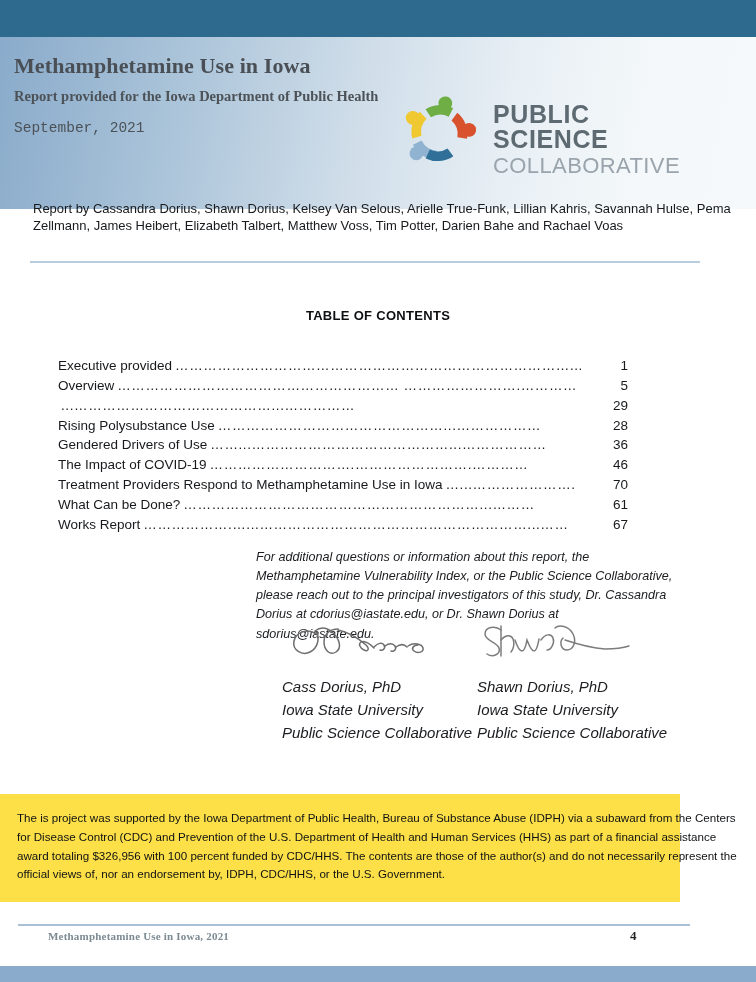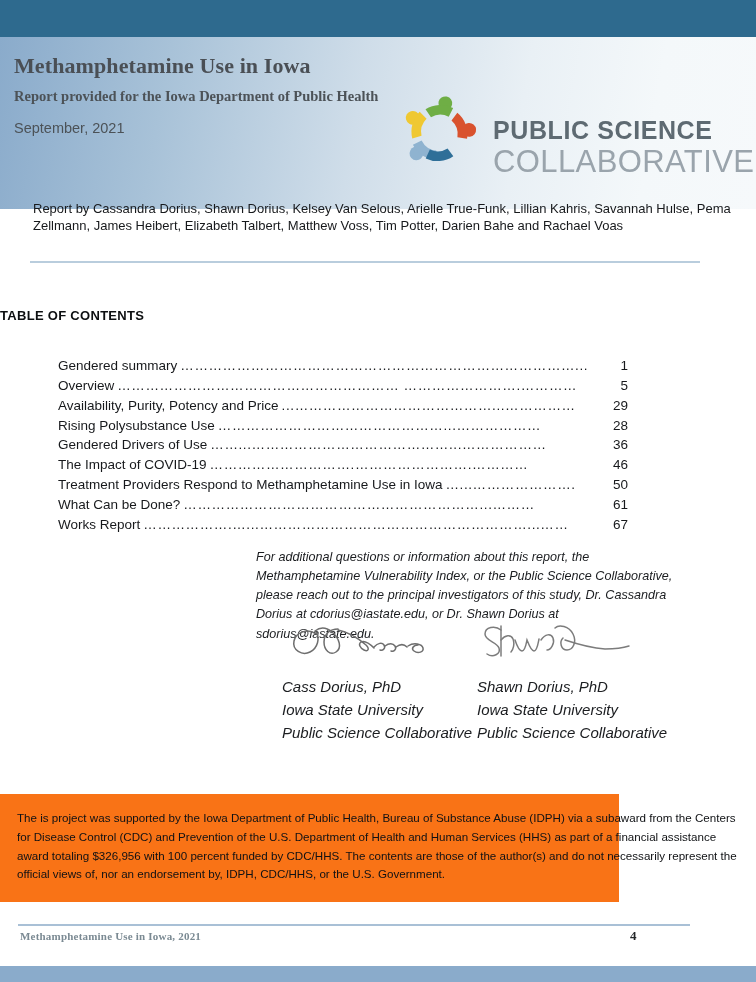--- a/index.html
+++ b/index.html
@@ -48,21 +48,21 @@
   }
   .doc-subtitle {
     font-family: "Liberation Serif", serif;
     font-size: 14.5px;
     color: #4c5257;
     margin: 0 0 15px 0;
     line-height: 1.15;
     font-weight: bold;
   }
   .doc-date {
-    font-family: Liberation Sans, sans-serif;
+    font-family: Liberation Mono, monospace;
     font-size: 14.5px;
     color: #4c5257;
     margin: 0;
     line-height: 1.15;
   }
 
   
   .logo {
     position: absolute;
     left: 393px; top: 50px;
@@ -77,21 +77,21 @@
     padding-bottom: 2px;
   }
   .logo-line1 {
     font-size: 25px;
     font-weight: bold;
     color: #5e6a72;
     letter-spacing: .6px;
     display: block;
   }
   .logo-line2 {
-    font-size: 31px;
+    font-size: 22px;
     font-weight: normal;
     color: #9aa4ac;
     letter-spacing: .4px;
     display: block;
     margin-top: 3px;
   }
 
   
   .authors {
     position: absolute;
@@ -108,21 +108,21 @@
     position: absolute;
     left: 30px; top: 261px;
     width: 670px; height: 2px;
     background: #b9cddd;
   }
 
   .toc-heading {
     position: absolute;
     left: 0; top: 308px;
     width: 756px;
-    text-align: left;
+    text-align: center;
     font-size: 13px;
     font-weight: bold;
     color: #0d0f11;
     letter-spacing: .3px;
   }
 
   .toc {
     position: absolute;
     left: 58px; top: 356px;
     width: 570px;
@@ -178,42 +178,42 @@
     font-size: 15px;
     color: #1b1d20;
     line-height: 1.52;
   }
   .sig-names span { display: block; }
 
   
   .disclaimer-band {
     position: absolute;
     left: 0; top: 794px;
-    width: 619px; height: 108px;
-    background: #f97316;
+    width: 680px; height: 108px;
+    background: #fde047;
   }
   .disclaimer-text {
     position: absolute;
     left: 17px; top: 15px;
     width: 724px;
     font-size: 11.6px;
     color: #0f1114;
     line-height: 1.62;
   }
 
   
   .footer-rule {
     position: absolute;
     left: 18px; top: 924px;
     width: 672px; height: 2px;
     background: #a9c0d6;
   }
   .footer-title {
     position: absolute;
-    left: 20px; top: 930px;
+    left: 48px; top: 930px;
     font-family: "Liberation Serif", serif;
     font-weight: bold;
     font-size: 11px;
     color: #7b8a93;
     letter-spacing: .2px;
   }
   .footer-page {
     position: absolute;
     left: 630px; top: 928px;
     width: 50px;
@@ -282,31 +282,30 @@
 
   <div class="authors">Report by Cassandra Dorius, Shawn Dorius, Kelsey Van Selous, Arielle True-Funk, Lillian Kahris, Savannah Hulse, Pema Zellmann, James Heibert, Elizabeth Talbert, Matthew Voss, Tim Potter, Darien Bahe and Rachael Voas</div>
 </div>
 
 <div class="rule-top"></div>
 
 <div class="toc-heading">TABLE OF CONTENTS</div>
 
 <div class="toc">
   <div class="toc-row">
-    <span class="toc-label">Gendered summary</span>
+    <span class="toc-label">Executive provided</span>
     <span class="toc-dots">…………………………………………………………………………...</span>
     <span class="toc-page">1</span>
   </div>
   <div class="toc-row">
     <span class="toc-label">Overview</span>
     <span class="toc-dots">…………………………………………………… …………………….…………</span>
     <span class="toc-page">5</span>
   </div>
   <div class="toc-row">
-    <span class="toc-label">Availability, Purity, Potency and Price</span>
     <span class="toc-dots">...……………………………………...……………</span>
     <span class="toc-page">29</span>
   </div>
   <div class="toc-row">
     <span class="toc-label">Rising Polysubstance Use</span>
     <span class="toc-dots">…………………………………………...………………</span>
     <span class="toc-page">28</span>
   </div>
   <div class="toc-row">
     <span class="toc-label">Gendered Drivers of Use</span>
@@ -314,21 +313,21 @@
     <span class="toc-page">36</span>
   </div>
   <div class="toc-row">
     <span class="toc-label">The Impact of COVID-19</span>
     <span class="toc-dots">………………………….…………………….…………</span>
     <span class="toc-page">46</span>
   </div>
   <div class="toc-row">
     <span class="toc-label">Treatment Providers Respond to Methamphetamine Use in Iowa</span>
     <span class="toc-dots">…...………………….</span>
-    <span class="toc-page">50</span>
+    <span class="toc-page">70</span>
   </div>
   <div class="toc-row">
     <span class="toc-label">What Can be Done?</span>
     <span class="toc-dots">………………………………………………………...………</span>
     <span class="toc-page">61</span>
   </div>
   <div class="toc-row">
     <span class="toc-label">Works Report</span>
     <span class="toc-dots">……………….…...…………………………………………………...……</span>
     <span class="toc-page">67</span>

